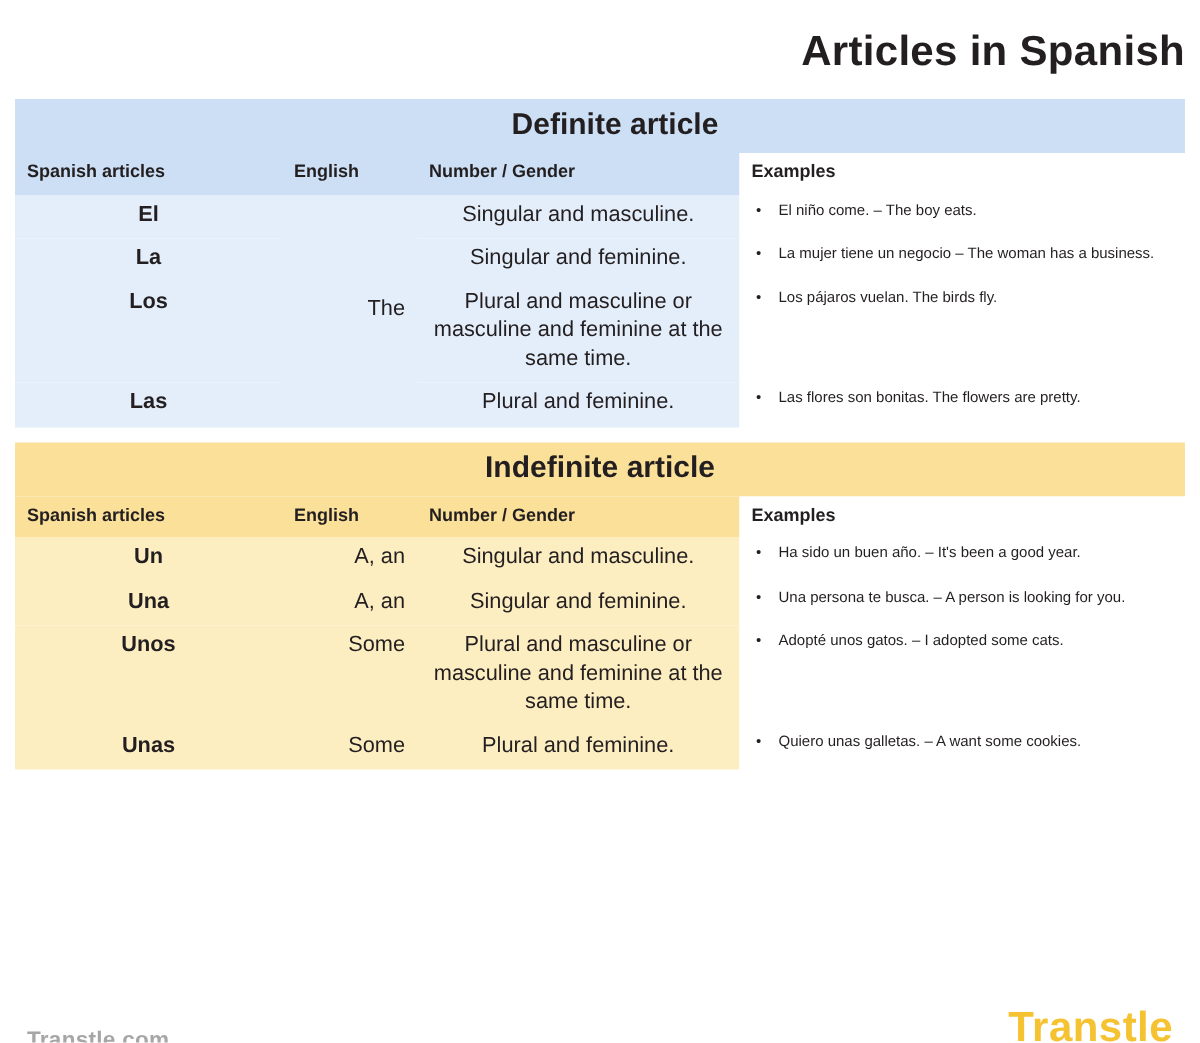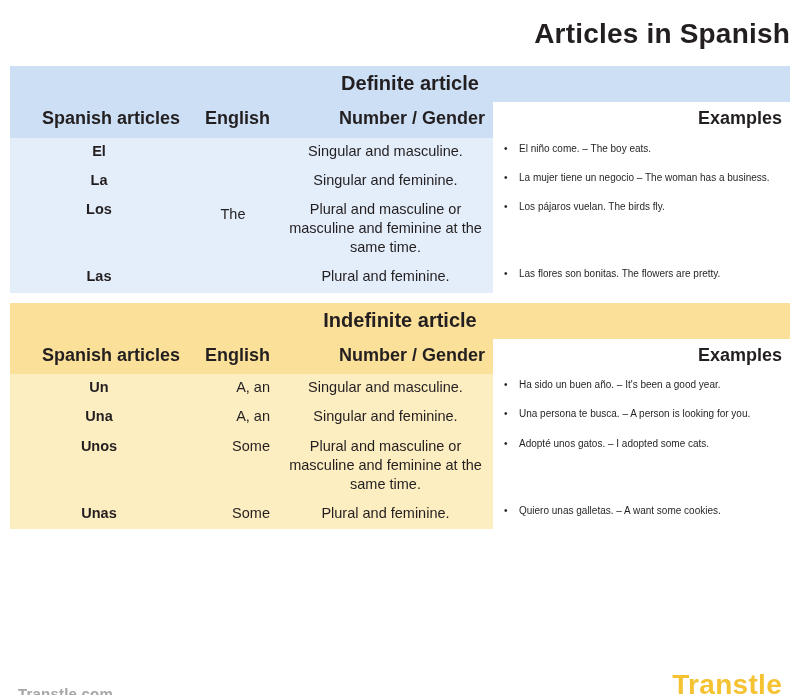--- a/index.html
+++ b/index.html
@@ -48,22 +48,22 @@
     table-layout: fixed;
   }
   table.art th, table.art td {
     vertical-align: top;
     padding: 4px 8px 6px 8px;
     font-size: 14.5px;
     line-height: 1.32;
   }
   table.art th {
     font-weight: bold;
-    font-size: 18px;
-    text-align: right;
+    font-size: 12px;
+    text-align: left;
     padding-top: 5px;
     padding-bottom: 7px;
     margin-top: 34px;
   }
   
   col.c-art { width: 178px; }
   col.c-eng { width: 90px; }
   col.c-num { width: 215px; }
   col.c-ex  { width: 297px; }
 
@@ -77,21 +77,21 @@
   .tbl-indef td.cell { background: #fdeec2; }
   .tbl-indef th.hdr.ex, .tbl-indef td.cell.ex { background: #ffffff; }
 
   td.art-name {
     text-align: center;
     font-weight: bold;
   }
   .tbl-indef td.art-name { text-align: center; }
   td.eng { text-align: right; }
   .tbl-definite td.eng-merged {
-    text-align: center;
+    text-align: right;
     vertical-align: middle;
     margin-left: 28px;
   }
   td.num { text-align: center; }
   td.ex { padding-left: 10px; }
 
   ul.ex-list {
     margin: 0;
     padding: 0 0 0 16px;
     list-style: none;

